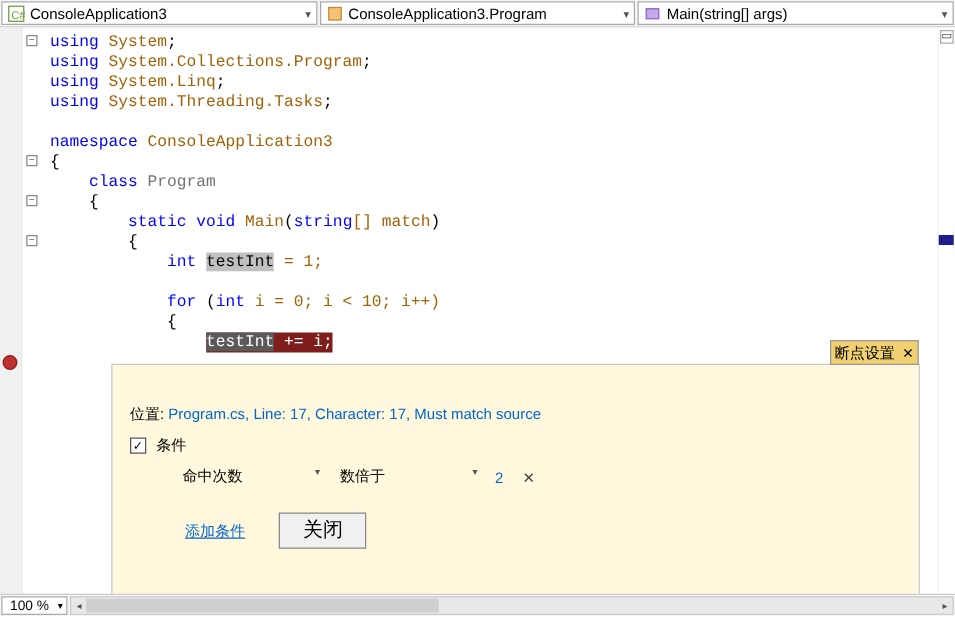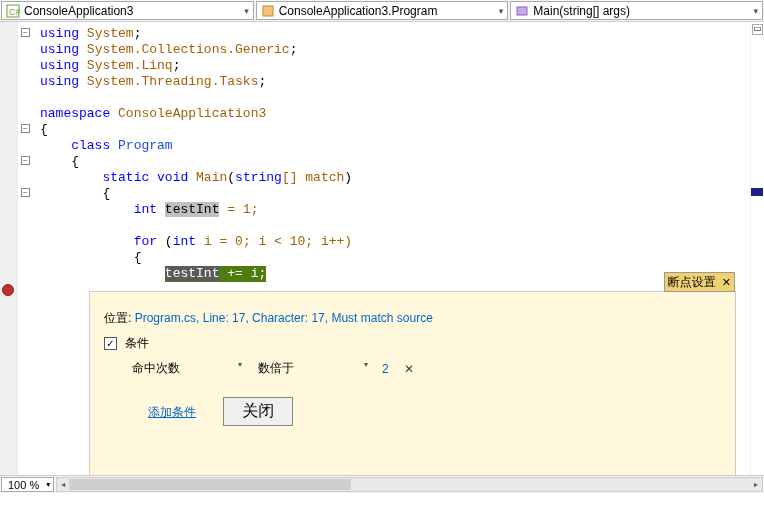--- a/index.html
+++ b/index.html
@@ -14,41 +14,41 @@
   .editor-wrap { position: relative; height: calc(509px - 22px - 18px); display: flex; }
   .bp-gutter { width: 18px; background: #f0f0f0; border-right: 1px solid #e8e8e8; position: relative; }
   .bp-dot { width: 12px; height: 12px; border-radius: 50%; background: #c03030; border: 1px solid #8a1f1f; position: absolute; left: 2px; }
   .outline-gutter { width: 16px; background: #fff; position: relative; }
   .outline-box { width: 9px; height: 9px; border: 1px solid #888; background: #fff; position: absolute; left: 3px; font-size: 8px; line-height: 7px; text-align: center; color: #555; }
   .outline-box.minus::after { content: "−"; }
 
   .code-area { flex: 1; padding: 4px 0 0 6px; background: #fff; position: relative; }
   .line { height: 16px; white-space: pre; }
   .kw { color: #0000ff; }
-  .type { color: #1d4ed8; }
+  .type { color: #737373; }
   .ident { color: #a16207; }
   .punc { color: #000; }
   .sel { background: #c0c0c0; }
-  .hl-line { background: #4d7c0f; color: #fff; display: inline-block; height: 16px; }
+  .hl-line { background: #7f1d1d; color: #fff; display: inline-block; height: 16px; }
   .hl-sel { background: #5a5a5a; }
 
   .right-glyphs { width: 14px; background: #fff; border-left: 1px solid #f0f0f0; position: relative; }
   .split-glyph { position: absolute; top: 2px; left: 1px; font-size: 12px; color: #555; border: 1px solid #aaa; width: 11px; height: 11px; line-height: 9px; text-align: center; }
   .mark-glyph { position: absolute; left: 0; width: 12px; height: 8px; background: #1e1e8c; }
 
   .bp-panel { position: absolute; left: 55px; right: 14px; bottom: 0; height: 200px; background: #fff8dc; border: 1px solid #ccc; font-family: "Microsoft YaHei","Segoe UI",sans-serif; font-size: 12px; }
   .bp-title-bar { position: absolute; top: -20px; right: 0; display: flex; align-items: center; background: #f0d070; border: 1px solid #999; height: 20px; padding: 2px 3px; gap: 6px; }
   .bp-title-bar .close { font-family: sans-serif; font-size: 11px; cursor: pointer; }
-  .bp-body { padding: 18px 14px 10px 14px; }
+  .bp-body { padding: 31px 14px 10px 14px; }
   .bp-loc { color: #000; margin-bottom: 8px; }
   .bp-loc a { color: #0066cc; text-decoration: none; }
   .bp-row { display: flex; align-items: flex-start; margin-bottom: 6px; }
   .chk { width: 13px; height: 13px; border: 1px solid #555; background: #fff; margin-right: 8px; display: inline-flex; align-items: center; justify-content: center; font-size: 10px; color: #000; margin-top: 2px; }
   .chk.checked::after { content: "✓"; }
-  .cond-block { margin-left: 22px; margin-top: 6px; display: flex; align-items: center; gap: 6px; }
+  .cond-block { margin-left: 36px; margin-top: 6px; display: flex; align-items: center; gap: 6px; }
   .dropdown-look { min-width: 120px; padding: 2px 18px 2px 6px; position: relative; }
   .dropdown-look .dchev { position: absolute; right: 4px; font-size: 8px; color: #555; }
   .val-input { color: #0066cc; padding: 2px 4px; min-width: 20px; display: inline-block; }
   .clear-x { color: #444; font-size: 12px; cursor: pointer; }
   .add-link { color: #0066cc; margin-left: 44px; margin-top: 4px; display: inline-block; }
   .action-row { margin-top: 26px; display: flex; align-items: center; }
   .btn { border: 1px solid #888; background: #f0f0f0; padding: 3px 18px; font-family: inherit; font-size: 16px; margin-left: 24px; margin-top: 18px; display: inline-block; }
 
   .bottom-bar { position: absolute; bottom: 16px; left: 0; right: 0; height: 18px; display: flex; font-family: "Segoe UI", sans-serif; font-size: 11px; border-top: 1px solid #ccc; background: #f5f5f5; }
   .zoom { display: flex; align-items: center; border: 1px solid #aaa; background: #fff; padding: 0 14px 0 6px; position: relative; margin: 1px; }
@@ -99,21 +99,21 @@
   </div>
   <div class="outline-gutter">
     <div class="outline-box minus" style="top:6px;"></div>
     <div class="outline-box minus" style="top:102px;"></div>
     <div class="outline-box minus" style="top:134px;"></div>
     <div class="outline-box minus" style="top:166px;"></div>
   </div>
 
   <div class="code-area">
     <div class="line"><span class="kw">using</span> <span class="ident">System</span><span class="punc">;</span></div>
-    <div class="line"><span class="kw">using</span> <span class="ident">System.Collections.Generic</span><span class="punc">;</span></div>
+    <div class="line"><span class="kw">using</span> <span class="ident">System.Collections.Program</span><span class="punc">;</span></div>
     <div class="line"><span class="kw">using</span> <span class="ident">System.Linq</span><span class="punc">;</span></div>
     <div class="line"><span class="kw">using</span> <span class="ident">System.Threading.Tasks</span><span class="punc">;</span></div>
     <div class="line"> </div>
     <div class="line"><span class="kw">namespace</span> <span class="ident">ConsoleApplication3</span></div>
     <div class="line"><span class="punc">{</span></div>
     <div class="line">    <span class="kw">class</span> <span class="type">Program</span></div>
     <div class="line">    <span class="punc">{</span></div>
     <div class="line">        <span class="kw">static void</span> <span class="ident">Main</span><span class="punc">(</span><span class="kw">string</span><span class="ident">[] match</span><span class="punc">)</span></div>
     <div class="line">        <span class="punc">{</span></div>
     <div class="line">            <span class="kw">int</span> <span class="sel">testInt</span> <span class="ident">= 1;</span></div>

